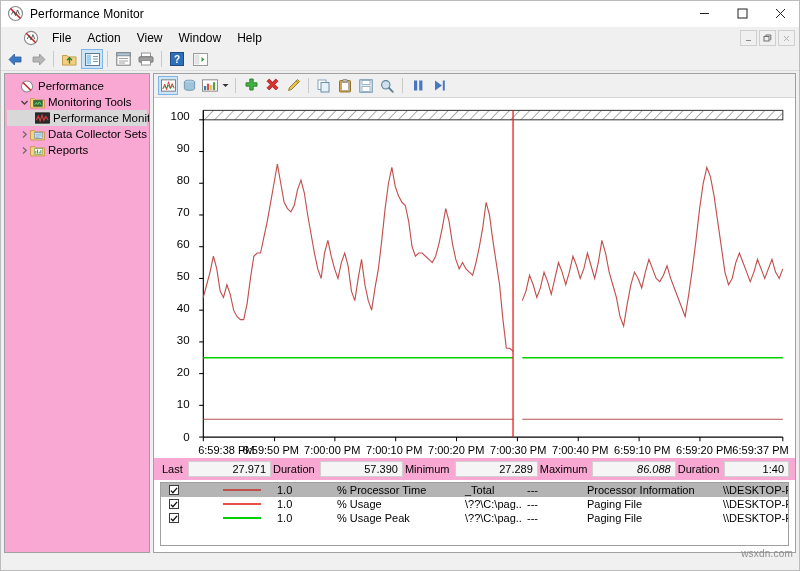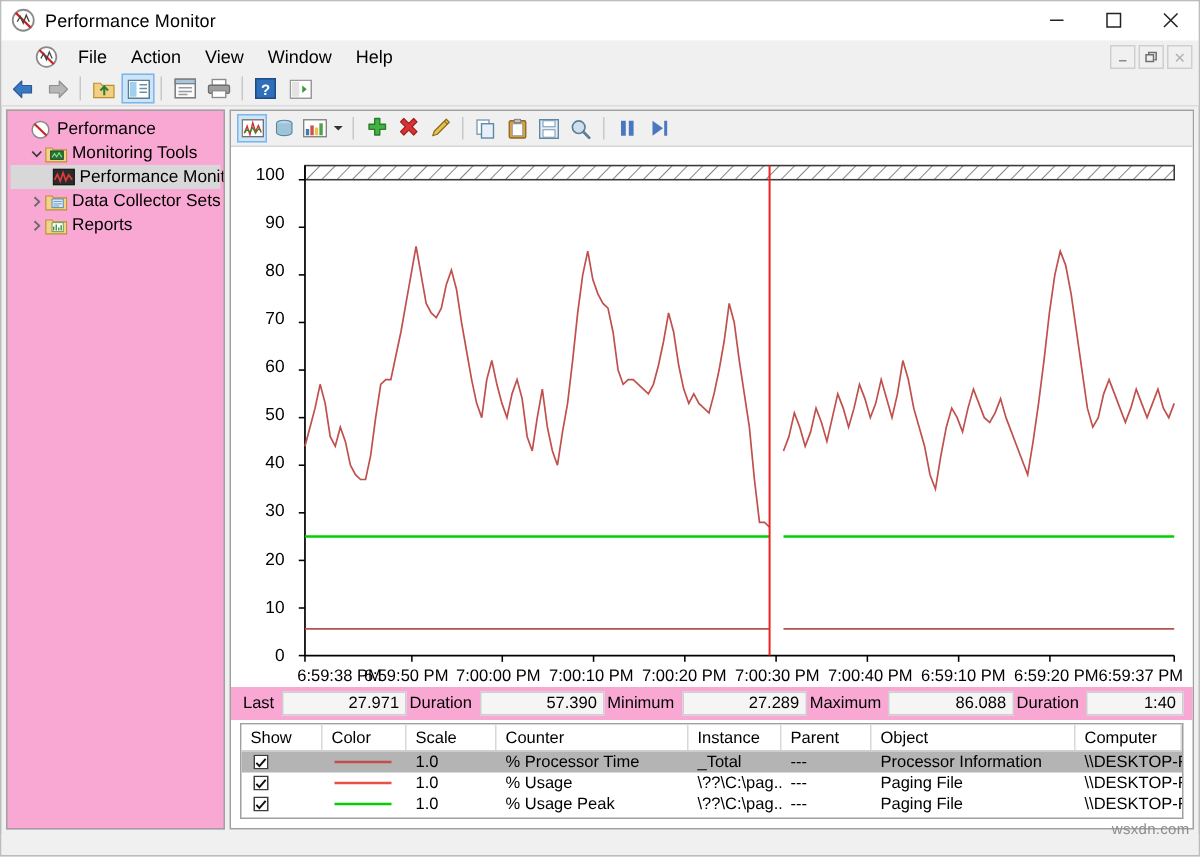--- a/index.html
+++ b/index.html
@@ -83,21 +83,21 @@
   .stats{
     height:22px;flex:0 0 22px;display:flex;align-items:center;
     padding:0 6px;gap:0;background:#f9a8d4;font-size:11px;
   }
   .stat-label{padding:0 5px 0 2px;color:#000;white-space:nowrap;}
   .stat-box{
     height:16px;border:1px solid #cfcfcf;background:#f5f5f5;
     display:flex;align-items:center;justify-content:flex-end;
     padding-right:4px;box-sizing:border-box;font-size:11px;color:#000;padding-left:30px;
   }
-  .sb1{width:92px;} .sb2{width:92px;} .sb3{width:92px;} .sb4{width:92px;} .sb5{width:70px;}
+  .sb1{width:92px;} .sb2{width:92px;} .sb3{width:92px;} .sb4{width:92px;font-style:italic;} .sb5{width:70px;}
   
   .legend{
     flex:0 0 64px;margin:2px 6px 6px 6px;border:1px solid #a0a0a0;
     background:#fff;box-sizing:border-box;overflow:hidden;display:flex;flex-direction:column;
   }
   .lg-head{display:flex;height:17px;flex:0 0 17px;background:#fff;border-bottom:1px solid #d0d0d0;}
   .lg-head .cell{
     display:flex;align-items:center;padding-left:6px;
     border-right:1px solid #d8d8d8;box-sizing:border-box;
     font-size:11px;color:#000;overflow:hidden;white-space:nowrap;
@@ -500,30 +500,20 @@
         <div class="stat-box sb2">57.390</div>
         <span class="stat-label">Minimum</span>
         <div class="stat-box sb3">27.289</div>
         <span class="stat-label">Maximum</span>
         <div class="stat-box sb4">86.088</div>
         <span class="stat-label">Duration</span>
         <div class="stat-box sb5">1:40</div>
       </div>
 
       <div class="legend">
-        <div class="lg-head">
-          <div class="cell c-show">Show</div>
-          <div class="cell c-color">Color</div>
-          <div class="cell c-scale">Scale</div>
-          <div class="cell c-counter">Counter</div>
-          <div class="cell c-instance">Instance</div>
-          <div class="cell c-parent">Parent</div>
-          <div class="cell c-object">Object</div>
-          <div class="cell c-computer">Computer</div>
-        </div>
         <div id="legend-rows">
             <div class="lg-row sel">
               <div class="cell c-show">
                 <div class="chk">
                   <svg width="9" height="9" viewBox="0 0 9 9">
                     <path d="M1 4.6 L3.3 7 L8 1.6" fill="none" stroke="#111" stroke-width="1.5"></path>
                   </svg>
                 </div>
               </div>
               <div class="cell c-color">

